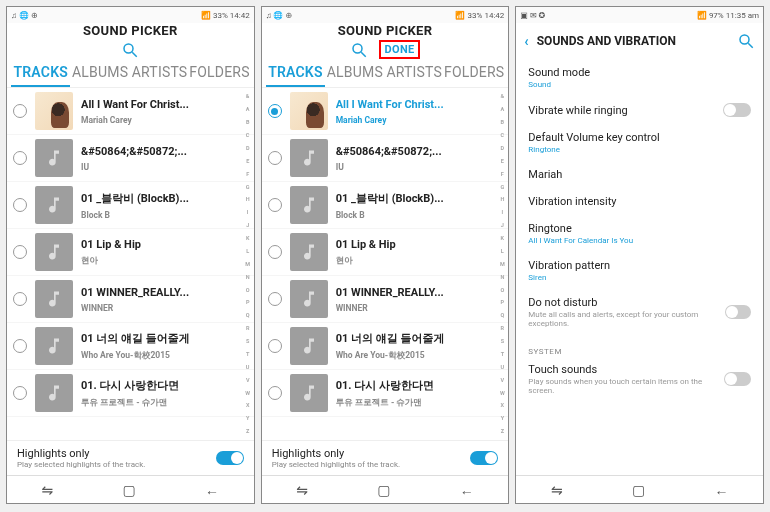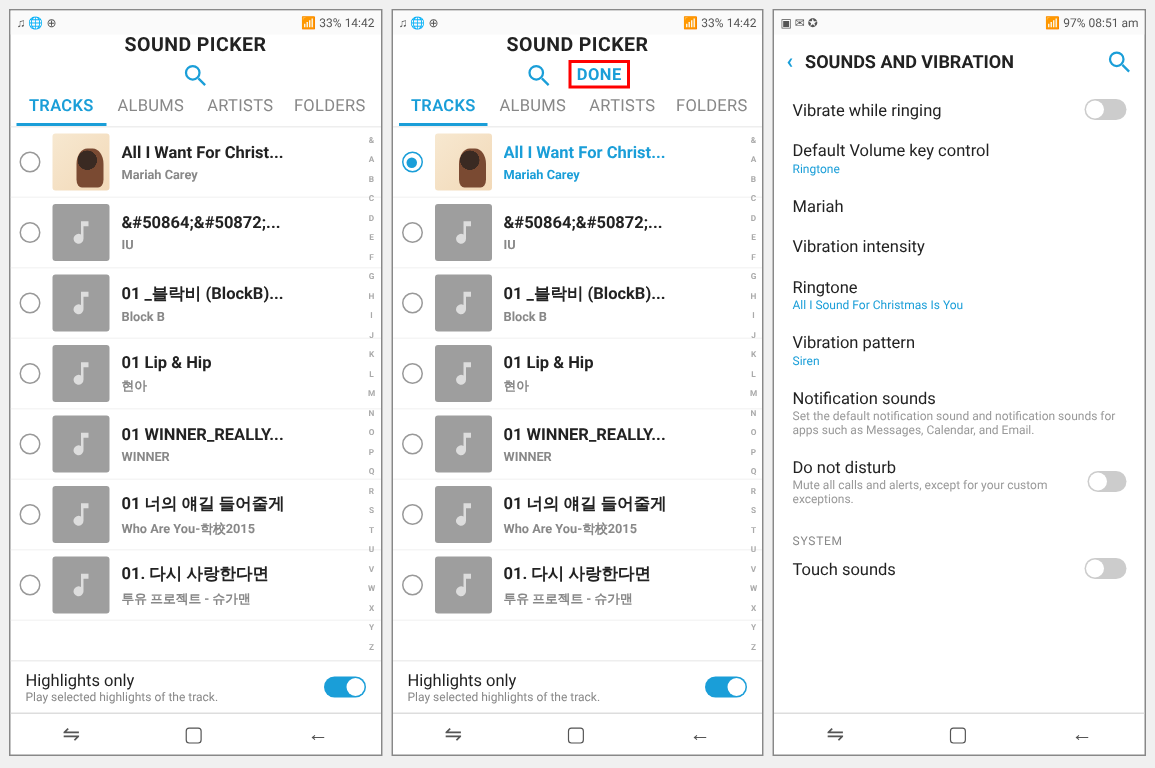--- a/index.html
+++ b/index.html
@@ -56,21 +56,21 @@
     display: inline-block;
   }
   .tabs {
     display: flex;
     border-bottom: 1px solid #eee;
     padding: 0 4px;
   }
   .tab {
     flex: 1;
     text-align: center;
-    font-size: 11px;
+    font-size: 14px;
     color: #888;
     padding: 5px 0;
     letter-spacing: 0.2px;
   }
   .tab.active {
     color: #1a9ed8;
     border-bottom: 2px solid #1a9ed8;
     font-weight: 600;
   }
   .list {
@@ -501,33 +501,39 @@
     <span>←</span>
   </div>
 </div>
 
 <div class="phone">
   <div class="status-bar">
     <span class="status-left">▣ ✉ ✪</span>
     <span class="status-right">
       <span>📶</span>
       <span>97%</span>
-      <span>08:51 am</span>
+      <span>11:35 am</span>
     </span>
   </div>
   <div class="settings-header">
     <span class="back">‹</span>
     <span>SOUNDS AND VIBRATION</span>
     <span class="spacer"></span>
     <svg class="search-icon" viewBox="0 0 24 24" fill="none" stroke="#1a9ed8" stroke-width="2">
         <circle cx="10" cy="10" r="6"></circle>
         <line x1="15" y1="15" x2="21" y2="21"></line>
       </svg>
   </div>
   <div class="settings-list" id="settings">
+      <div class="srow">
+        <div>
+          <div class="stitle">Sound mode</div>
+          <div class="ssub ">Sound</div>
+        </div>
+      </div>
       <div class="srow flex">
         <div>
           <div class="stitle">Vibrate while ringing</div>
         </div>
         <div class="toggle off"></div>
       </div>
       <div class="srow">
         <div>
           <div class="stitle">Default Volume key control</div>
           <div class="ssub ">Ringtone</div>
@@ -539,46 +545,41 @@
         </div>
       </div>
       <div class="srow">
         <div>
           <div class="stitle">Vibration intensity</div>
         </div>
       </div>
       <div class="srow">
         <div>
           <div class="stitle">Ringtone</div>
-          <div class="ssub ">All I Sound For Christmas Is You</div>
+          <div class="ssub ">All I Want For Calendar Is You</div>
         </div>
       </div>
       <div class="srow">
         <div>
           <div class="stitle">Vibration pattern</div>
           <div class="ssub ">Siren</div>
         </div>
       </div>
-      <div class="srow">
-        <div>
-          <div class="stitle">Notification sounds</div>
-          <div class="ssub gray">Set the default notification sound and notification sounds for apps such as Messages, Calendar, and Email.</div>
-        </div>
-      </div>
       <div class="srow flex">
         <div>
           <div class="stitle">Do not disturb</div>
           <div class="ssub gray">Mute all calls and alerts, except for your custom exceptions.</div>
         </div>
         <div class="toggle off"></div>
       </div>
       <div class="section-label">SYSTEM</div>
       <div class="srow flex">
         <div>
           <div class="stitle">Touch sounds</div>
+          <div class="ssub gray">Play sounds when you touch certain items on the screen.</div>
         </div>
         <div class="toggle off"></div>
       </div>
     </div>
   <div class="nav">
     <span>⇋</span>
     <span>▢</span>
     <span>←</span>
   </div>
 </div>

